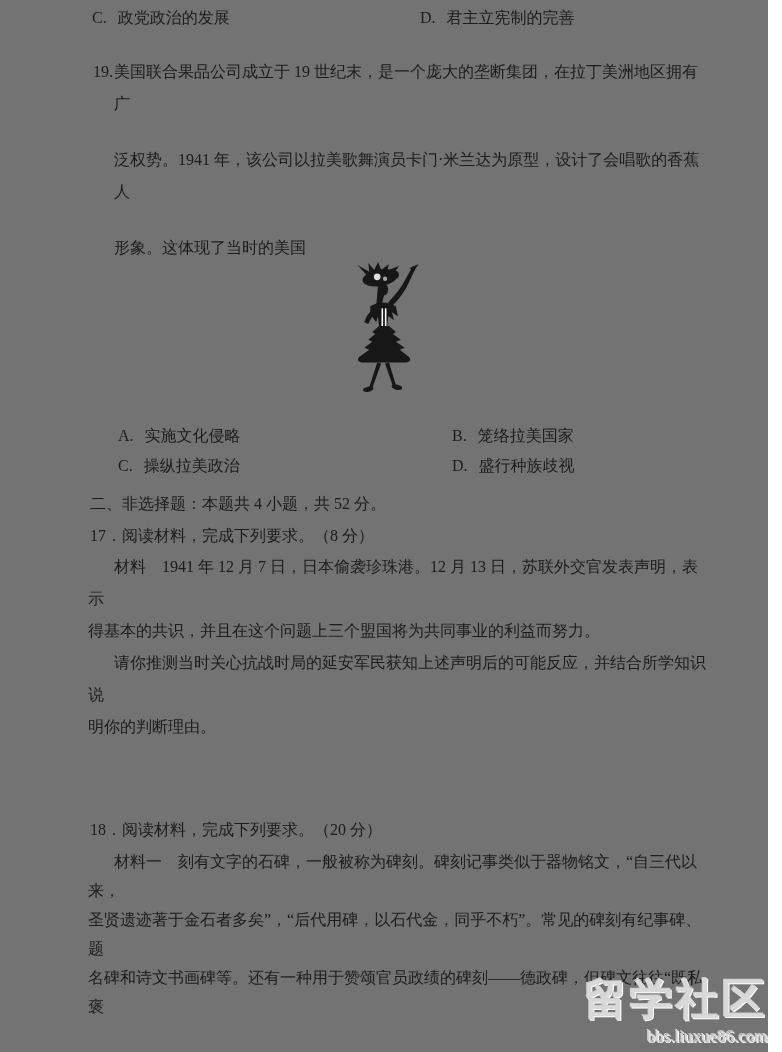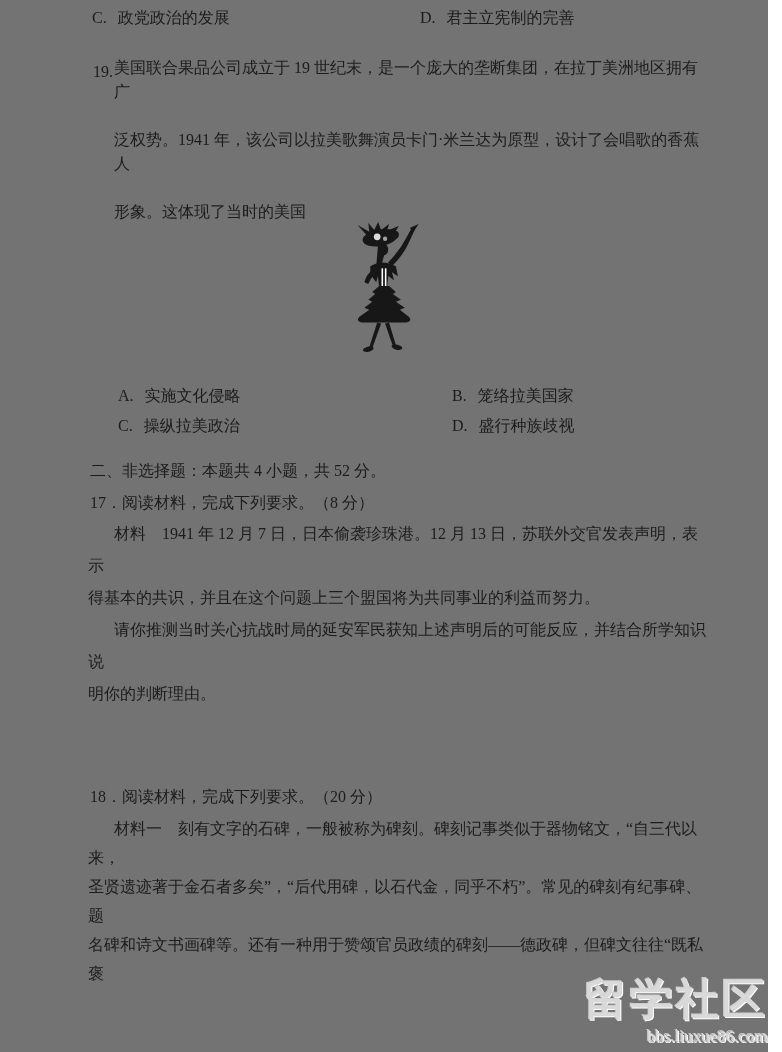--- a/index.html
+++ b/index.html
@@ -19,31 +19,31 @@
   .opt2col .c2 { position: absolute; left: 420px; white-space: nowrap; }
   .opt2col.q15opts .c1 { left: 118px; }
   .opt2col.q15opts .c2 { left: 452px; }
   .row-prev { padding-top: 8px; height: 24px; line-height: 20px; }
   .opt-label { margin-right: 11px; }
 
   
   .qblock { margin-left: 93px; width: 620px; position: relative; margin-top: 8px; }
   .qnum { position: absolute; left: 0; top: 0; line-height: 32px; }
   .qstem { margin-left: 21px; }
-  .qstem .tline { line-height: 24px; margin-top: 24px; }
+  .qstem .tline { line-height: 32px; margin-top: 24px; }
 
   
   .figure-wrap { height: 140px; position: relative; margin-top: -4px; }
   .figure-wrap svg { position: absolute; left: 344px; top: 2px; }
 
   .optrow-a { margin-top: 26px; }
 
   .plainline { margin-left: 90px; line-height: 26px; white-space: nowrap; }
   .line16 { margin-top: 8px; }
-  .secline { margin-top: 12px; }
+  .secline { margin-top: 5px; }
   .h17 { margin-top: 6px; }
   .h18 { margin-top: 74px; }
   .num-gap { margin-right: 2px; }
 
   
   .para { margin-left: 88px; width: 624px; }
   .para .tline { line-height: 32px; }
   .para17 { margin-top: 2px; }
   .para18 .tline { line-height: 29px; }
   .para18 { margin-top: 4px; }

